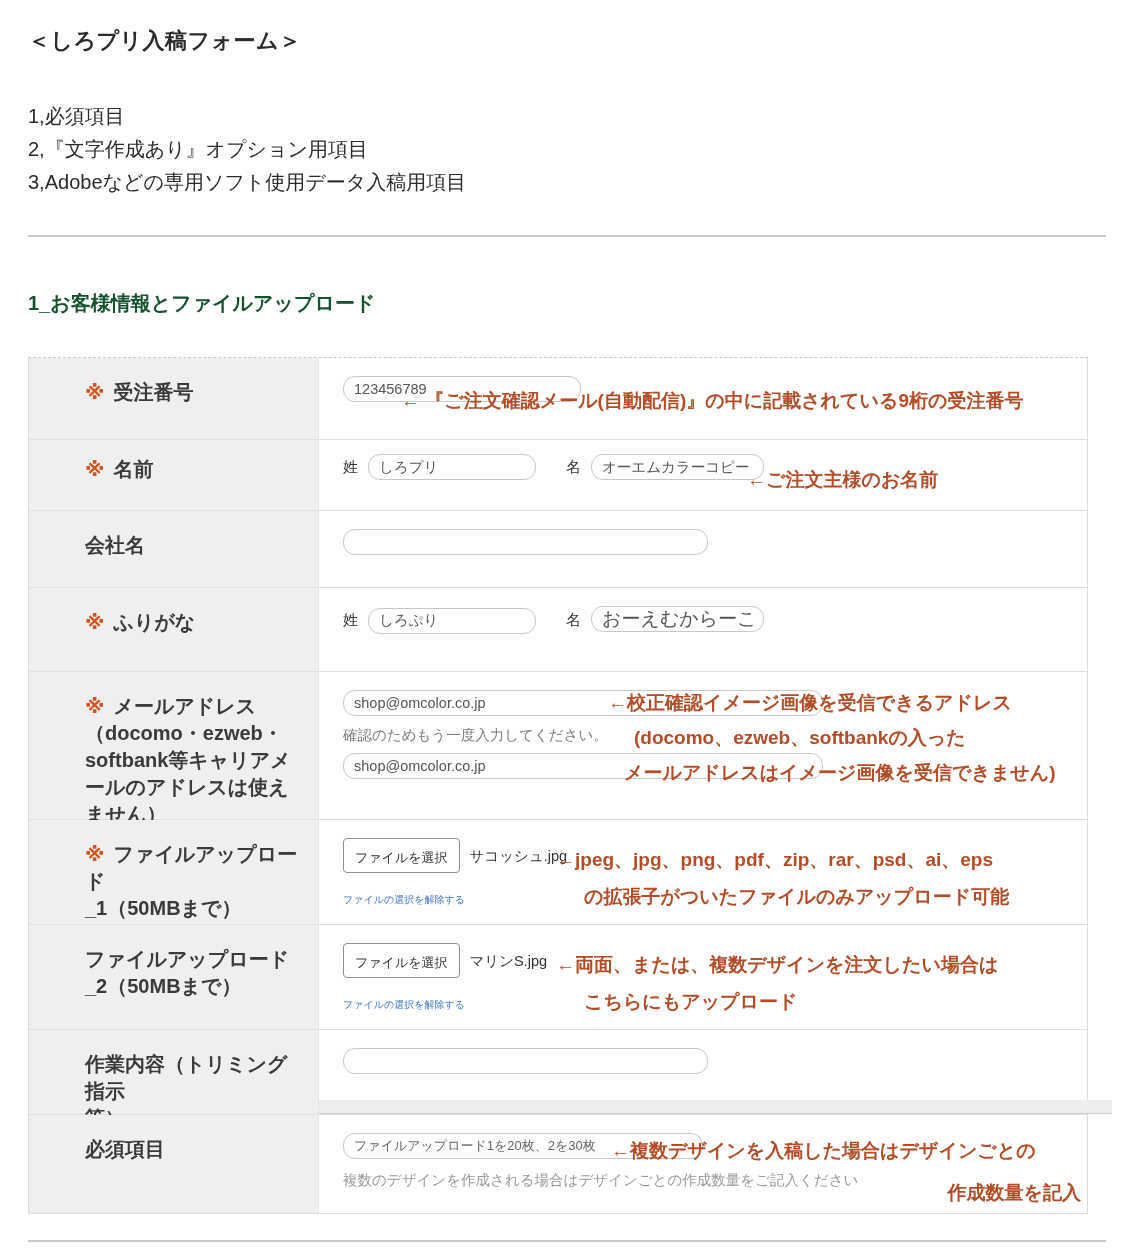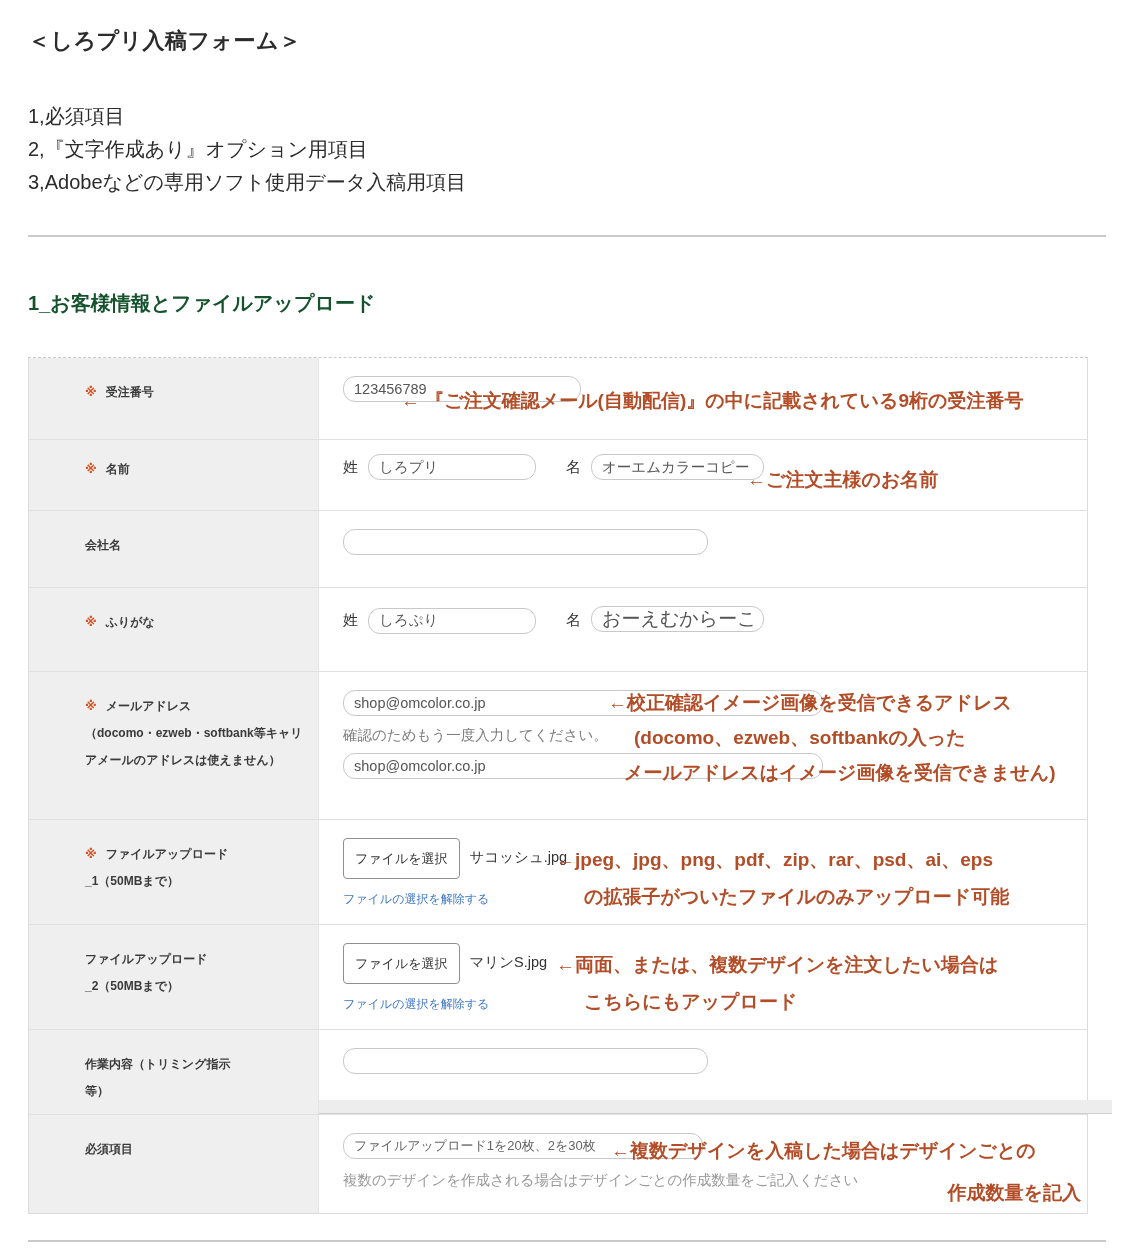--- a/index.html
+++ b/index.html
@@ -11,21 +11,21 @@
   .intro{margin-top:44px;font-size:20px;font-weight:normal;line-height:33px;color:#2b2b2b}
   .divider{width:1078px;border:none;border-top:2px solid #c9c9c9}
   .divider.top{margin-top:36px}
   .divider.bottom{margin-top:26px}
   .section-heading{margin-top:53px;font-size:20px;font-weight:bold;color:#14532d}
 
   .ftable{margin-top:40px;width:1060px;border:1px solid #dcdcdc;border-top:1px dashed #c9c9c9;background:#fff}
   .trow{display:flex;border-bottom:1px solid #e0e0e0}
   .trow:last-child{border-bottom:none}
   .lcell{flex:0 0 290px;width:290px;background:#efefef;border-right:1px solid #e4e4e4;
-         padding:21px 14px 0 56px;font-size:12px;font-weight:bold;color:#3a3a3a;line-height:27px}
+         padding:21px 14px 0 56px;font-size:20px;font-weight:bold;color:#3a3a3a;line-height:27px}
   .ccell{flex:1;position:relative;padding:18px 0 0 24px}
 
   .tinput{height:26px;border:1px solid #c8c8c8;border-radius:12px;padding:0 10px;
           font-size:14.5px;color:#555;background:#fff;font-family:inherit}
   .req{color:#d4521e;margin-right:9px}
 
   .anno{position:absolute;color:#b24d27;font-weight:bold;font-size:19px;white-space:nowrap;line-height:36px}
   .anno span{display:block}
   .anno-order{left:82px;top:25px}
   .anno-name{left:428px;top:22px}
@@ -49,24 +49,24 @@
   .row-furigana{height:84px}
   .row-email{height:148px}
   .row-file{height:105px}
   .row-work{height:85px}
   .row-qty{height:98px}
 
   .email-input{width:480px}
   .confirm-note{margin:10px 0 8px;font-size:14.5px;color:#7c7c7c}
   .label-note{font-weight:bold}
 
-  .file-btn{display:inline-block;height:41px;line-height:25px;padding:6px 11px;border:1px solid #8f8f8f;
+  .file-btn{display:inline-block;height:35px;line-height:25px;padding:6px 11px;border:1px solid #8f8f8f;
             border-radius:4px;background:#fff;font-size:13px;color:#333;font-family:inherit;cursor:pointer}
   .filename{margin-left:10px;font-size:14.5px;color:#333;vertical-align:1px}
-  .clear-link{display:inline-block;margin-top:12px;font-size:12px;color:#3e76c4;text-decoration:none}
+  .clear-link{display:inline-block;margin-top:20px;font-size:10px;color:#3e76c4;text-decoration:none}
 
   .row-work .tinput{width:365px}
   .strip{position:absolute;left:0;right:-25px;bottom:0;height:14px;background:#ededed;border-bottom:1px solid #cfcfcf}
 
   .qty-input{width:360px;font-size:13px;color:#666}
   .qty-help{margin-top:12px;font-size:14.5px;color:#999}
 </style>
 </head>
 <body>
 

